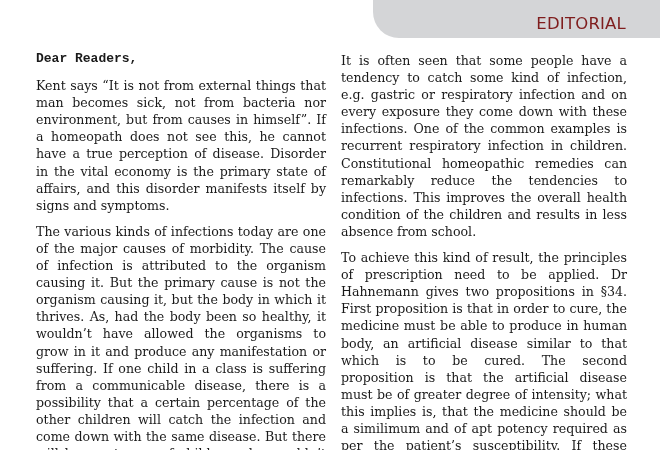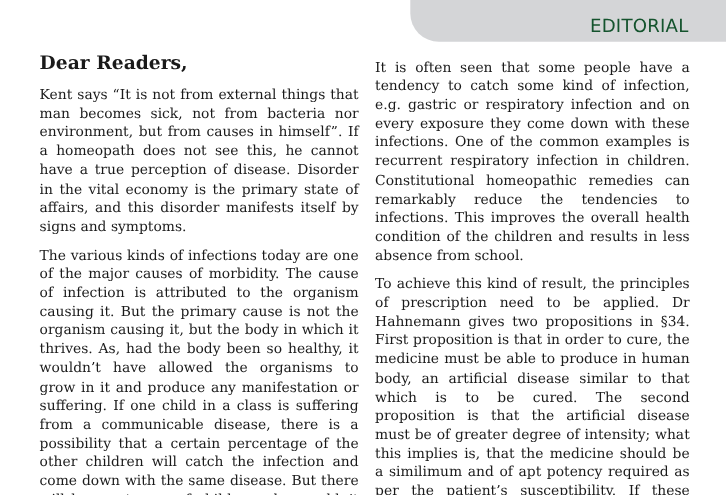--- a/index.html
+++ b/index.html
@@ -24,38 +24,39 @@
       background: #d4d5d7;
       border-bottom-left-radius: 26px;
     }
     .header-title {
       position: absolute;
       right: 34px;
       top: 14px;
       font-family: "DejaVu Sans", "Liberation Sans", sans-serif;
       font-size: 16.5px;
       letter-spacing: 0.2px;
-      color: #14532d;
+      color: #7f1d1d;
       line-height: 20px;
     }
     .column {
       position: absolute;
       top: 50px;
       width: 290px;
       font-size: 12.6px;
       line-height: 17.1px;
       text-align: justify;
       hyphens: none;
     }
     .col-left { left: 36px; }
     .col-right { left: 341px; width: 286px; top: 52px; }
     .salutation {
       font-weight: bold;
       margin: 0 0 10px 0;
-      font-size: 17px;
+      font-size: 13px;
+      font-family: Liberation Mono, monospace;
     }
     .para {
       margin: 0 0 9px 0;
     }
   </style>
 </head>
 <body>
 
 <div class="header-tab">
   <span class="header-title">EDITORIAL</span>

